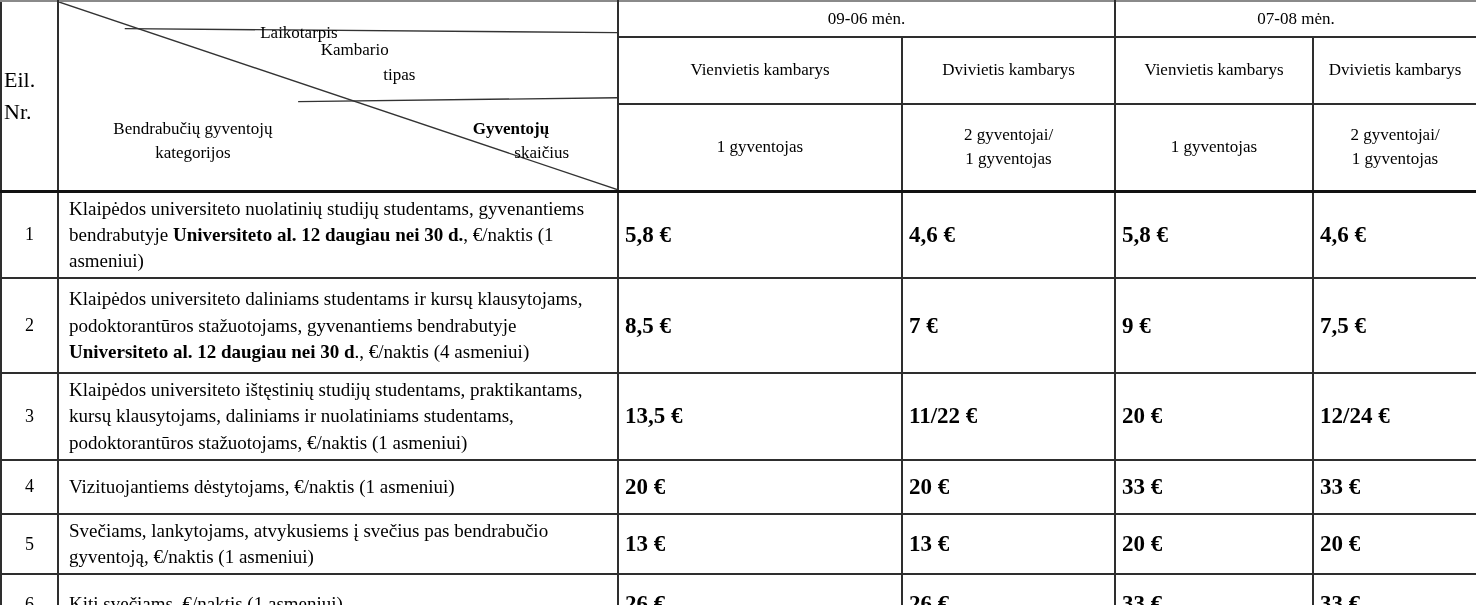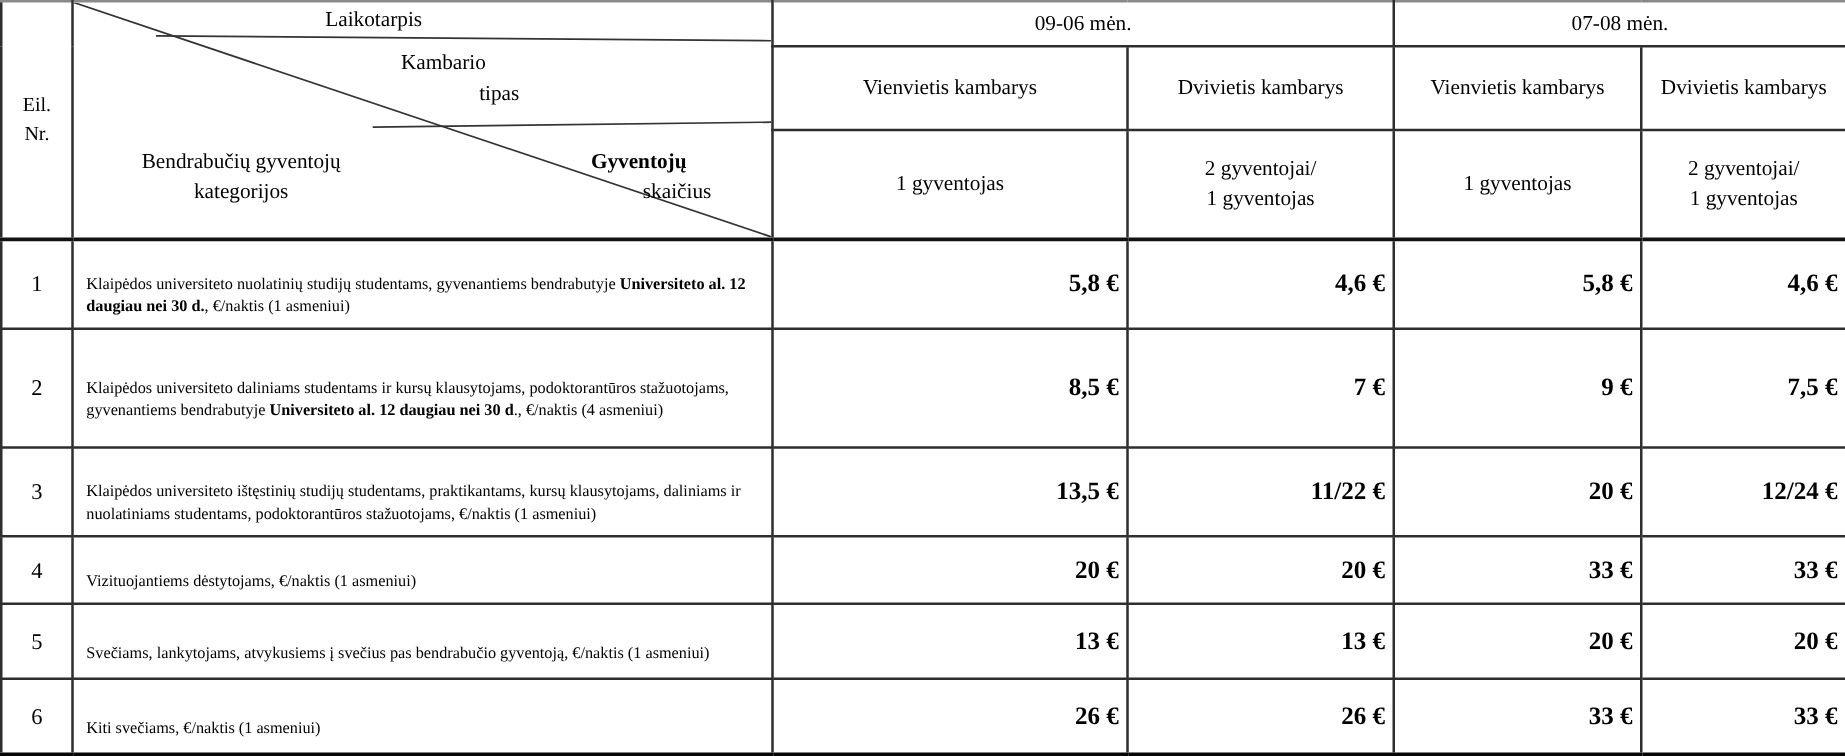--- a/index.html
+++ b/index.html
@@ -26,40 +26,40 @@
   thead tr.hr3 { height: 87px; }
   thead tr.hr3 th, th.rowspan3 { border-bottom: 3px solid #121212; }
   tbody td { border-bottom: 3px solid #181818; }
   tbody tr:last-child td { border-bottom: 4px solid #050505; }
   tr.br1 { height: 72px; } tr.br2 { height: 95px; } tr.br3 { height: 71px; }
   tr.br4 { height: 54px; } tr.br5 { height: 60px; } tr.br6 { height: 61px; }
 
   th.c-period { text-align: center; font-size: 17px; }
   th.c-room   { text-align: center; font-size: 17px; padding: 6px 13px; line-height: 1.35; }
   th.c-occ    { text-align: center; font-size: 17px; white-space: pre-line; line-height: 1.45; }
-  th.c-nr     { text-align: center; font-size: 16px; white-space: pre-line; line-height: 1.45; padding: 0 2px; }
+  th.c-nr     { text-align: left; font-size: 22px; white-space: pre-line; line-height: 1.45; padding: 0 2px; }
 
   th.c-diag { position: relative; padding: 0; }
   .diag-svg { position: absolute; left: 0; top: 0; width: 100%; height: 100%; display: block; }
   .dlab {
     position: absolute; font-size: 17px; line-height: 1.2;
     text-align: center; white-space: nowrap; pointer-events: none;
   }
-  .lab-period { top: 4px;   left: 18%; width: 50%; }
+  .lab-period { top: 21px;   left: 18%; width: 50%; }
   .lab-room1  { top: 38px;  left: 38%; width: 30%; }
   .lab-room2  { top: 63px;  left: 50%; width: 22%; }
   .lab-cat1   { top: 117px; left: 3%;  width: 42%; }
   .lab-cat2   { top: 141px; left: 3%;  width: 42%; }
   .lab-res1   { top: 117px; left: 66%; width: 30%; font-weight: bold; }
   .lab-res2   { top: 141px; left: 73%; width: 27%; }
 
   td.c-num  { text-align: center; font-size: 18px; }
-  td.c-desc { text-align: left; font-size: 13px; line-height: 1.38; padding: 20px 8px 3px 10px; }
+  td.c-desc { text-align: left; font-size: 19px; line-height: 1.38; padding: 3px 8px 3px 10px; }
   td.c-desc b { font-weight: bold; }
-  td.c-price { text-align: right; font-size: 20px; font-weight: bold; white-space: nowrap; }
+  td.c-price { text-align: left; font-size: 23px; font-weight: bold; white-space: nowrap; }
 </style>
 </head>
 <body>
 
 <div class="page">
 <table class="pricing">
   <colgroup>
     <col style="width:57px">
         <col style="width:560px">
         <col style="width:284px">

